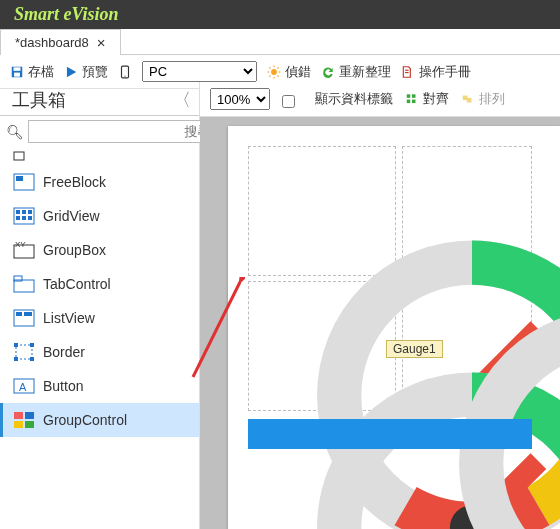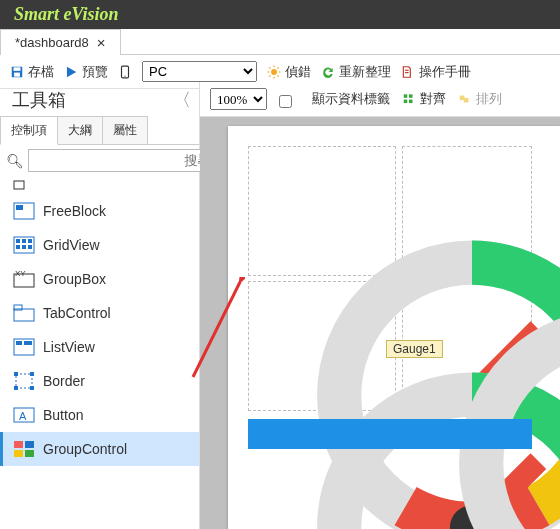--- a/index.html
+++ b/index.html
@@ -27,21 +27,21 @@
   .grid-ic { display: grid; grid-template-columns: 1fr 1fr; grid-template-rows: 1fr 1fr; width: 18px; height: 18px; gap: 1px; }
   .grid-ic span { border: 1px solid #555; }
   .items { flex: 1; overflow: hidden; }
   .item { display: flex; align-items: center; gap: 8px; padding: 8px 10px; border-left: 3px solid transparent; font-size: 14px; }
   .item.selected { background: #cfe6ff; border-left: 3px solid #2a8dd6; }
   .item .ic { width: 22px; height: 18px; display: inline-flex; align-items: center; justify-content: center; }
   .section-header { display: flex; align-items: center; justify-content: space-between; background: #f2f2f2; padding: 6px 10px; font-size: 14px; border-radius: 3px; margin: 2px 4px; }
   .section-header .chev { width: 18px; height: 18px; border: 1px solid #ccc; border-radius: 9px; display: inline-flex; align-items: center; justify-content: center; font-size: 11px;}
   .right { flex: 1; background: #bfbfbf; position: relative; }
   .designbar { background: #fff; display: flex; align-items: center; gap: 12px; padding: 6px 10px; border-bottom: 1px solid #ddd; }
-  .zoom { height: 22px; font-size: 13px; font-family: Liberation Serif, serif; }
+  .zoom { height: 22px; font-size: 13px; }
   .canvas-page { position: absolute; top: 44px; left: 28px; right: 0; bottom: 0; background: #fff; box-shadow: 0 1px 3px rgba(0,0,0,0.3); text-decoration: underline; }
   .panel { position: absolute; border: 1px dashed #bdbdbd; }
   .pan-a { left: 20px; top: 20px; width: 148px; height: 130px; }
   .pan-b { left: 20px; top: 155px; width: 148px; height: 130px; }
   .pan-c { left: 174px; top: 20px; width: 130px; height: 266px; }
   .gauge { width: 30px; height: 30px; position: absolute; }
   .ga { left: 78px; top: 68px; }
   .gb { left: 78px; top: 200px; }
   .gc { left: 220px; top: 136px; }
   .bluebox { position: absolute; left: 20px; top: 293px; width: 284px; height: 30px; background: #1e90e6; }
@@ -117,25 +117,20 @@
       </svg>
     <span>操作手冊</span>
   </span>
 </div>
 
 <div class="main">
   <div class="left">
     <div class="left-header">
       <span>工具箱</span>
       <span class="collapse">〈</span>
-    </div>
-    <div class="proptabs">
-      <div class="proptab active">控制項</div>
-      <div class="proptab">大綱</div>
-      <div class="proptab">屬性</div>
     </div>
     <div class="proptabs-line"></div>
     <div class="searchrow">
       <span class="mag">🔍︎</span>
       <input type="text" placeholder="搜尋" style="">
       <span class="grid-ic">
           <span></span>
           <span></span>
           <span></span>
           <span></span>

